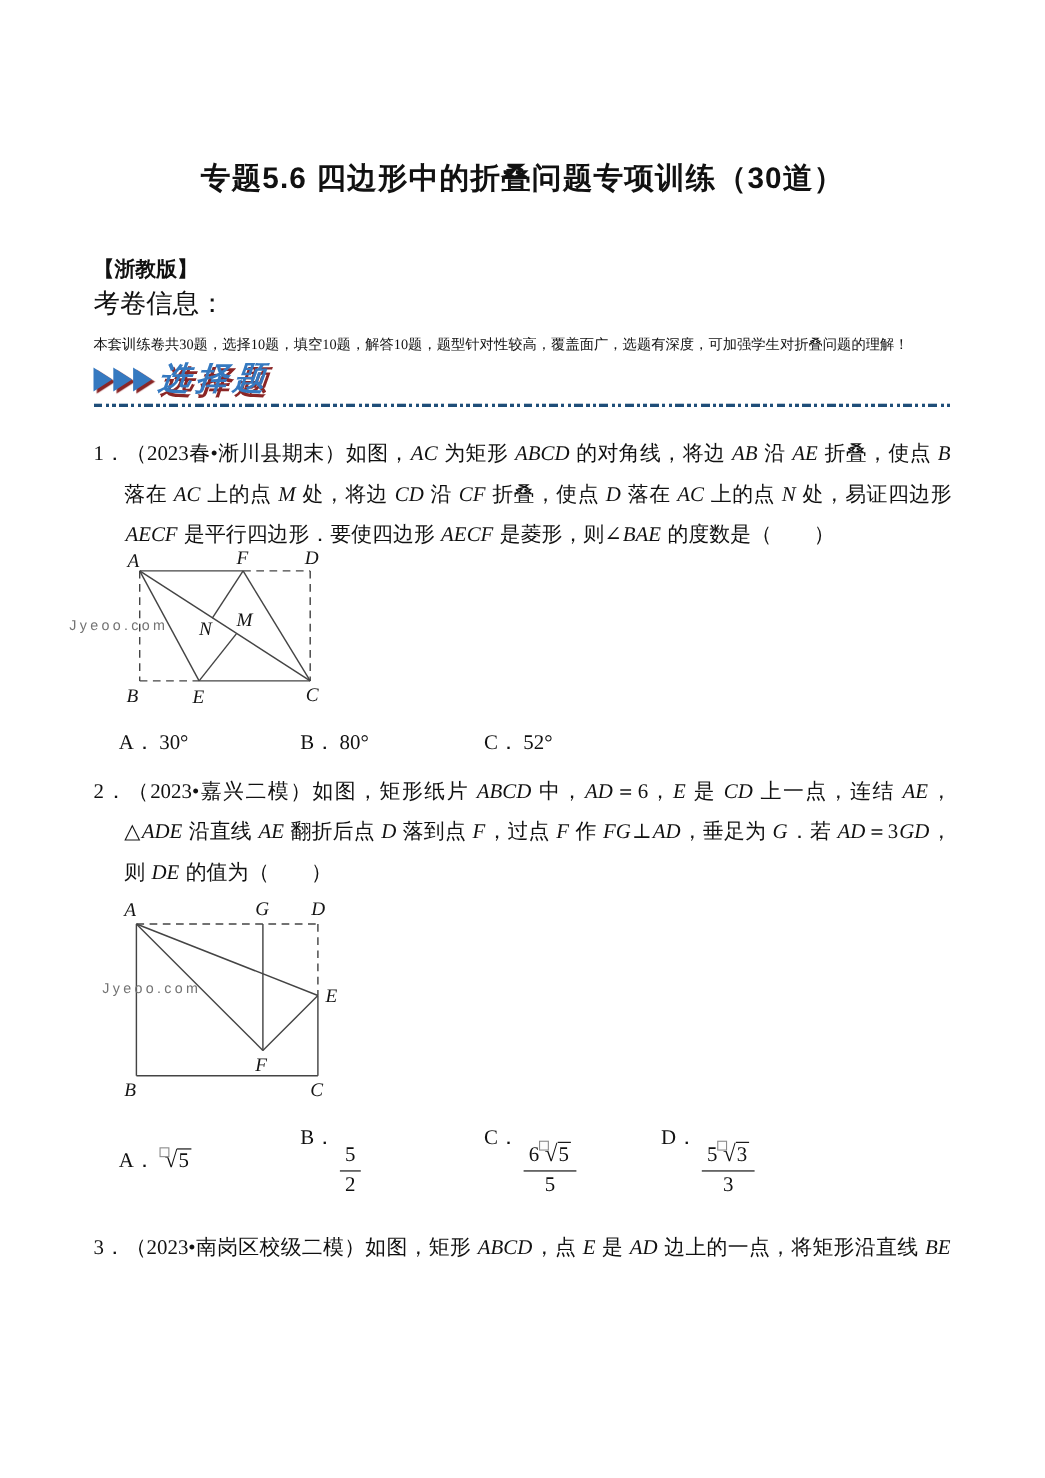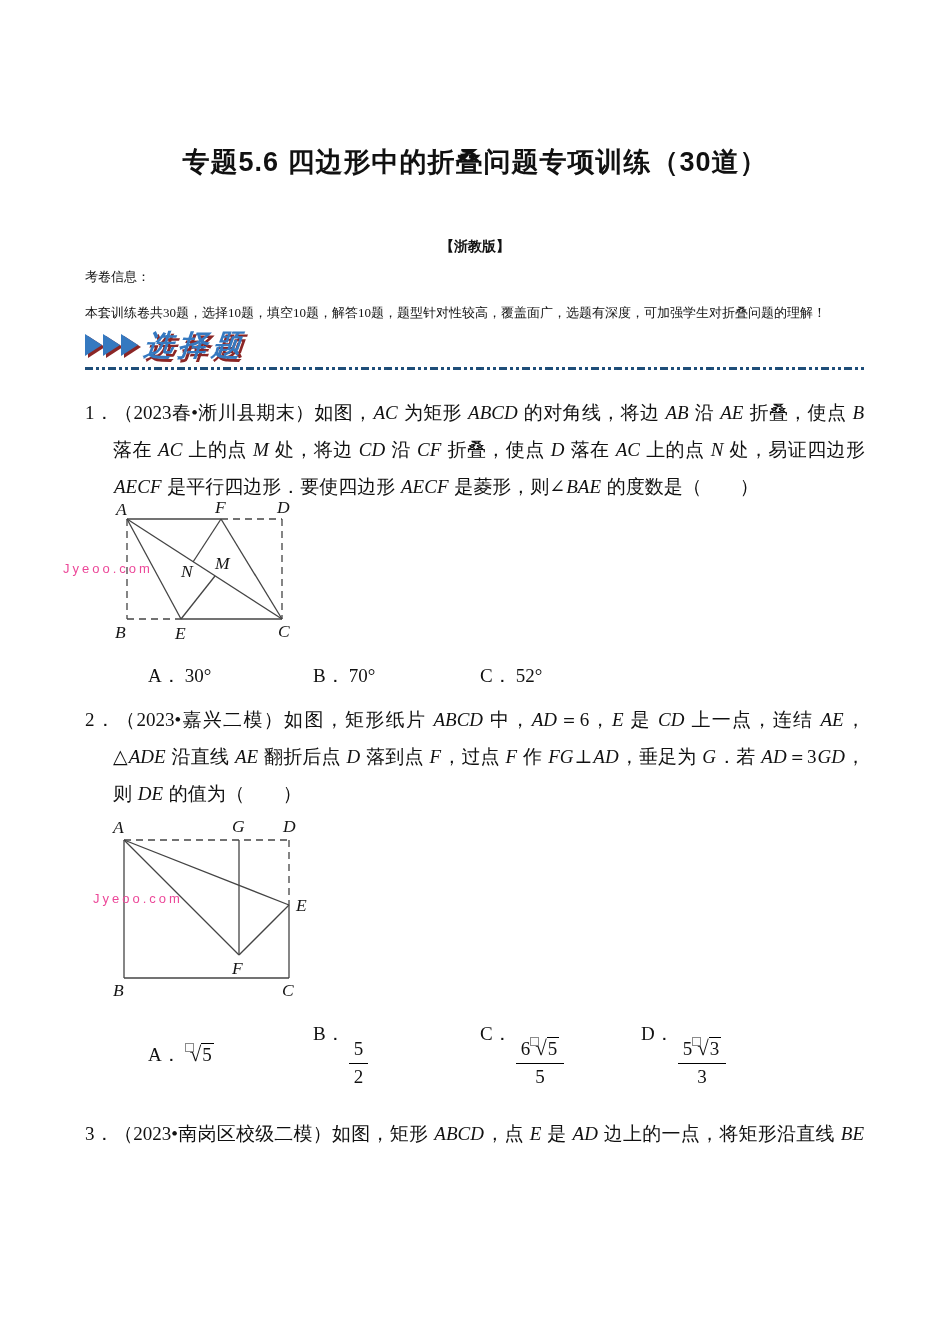--- a/index.html
+++ b/index.html
@@ -17,29 +17,29 @@
     margin:0;
     font-family:"Liberation Sans","DejaVu Sans",sans-serif;
     font-weight:bold;
     font-size:27px;
     line-height:1.45;
     text-align:center;
     letter-spacing:1px;
   }
   .edition{
     margin-top:51px;
-    font-size:14px;
+    font-size:19px;
     font-weight:bold;
-    text-align:center;
+    text-align:left;
     line-height:26px;
     font-family:"Liberation Sans","DejaVu Sans",sans-serif;
   }
   .info-label{
     margin-top:5px;
-    font-size:13px;
+    font-size:24px;
     line-height:26px;
   }
   .info-para{
     margin:3px 0 0 0;
     font-size:13px;
     line-height:40px;
     text-align:justify;
   }
   
   .banner{
@@ -97,37 +97,37 @@
   .figure svg text{
     font-family:"Liberation Serif","DejaVu Serif",serif;
     font-style:italic;
     font-size:17.5px;
     fill:#151515;
   }
   .wm{
     position:absolute;
     font-family:"Liberation Sans","DejaVu Sans",sans-serif;
     font-size:13px;
-    color:#ec4899;
+    color:#737373;
     letter-spacing:3px;
     pointer-events:none;
   }
   .wm1{left:-36px;top:64px;}
   .wm2{left:-4px;top:76px;}
   
   .opts{
     display:grid;
     grid-template-columns:165px 167px 161px auto;
     padding-left:23px;
     font-size:19px;
     align-items:center;
   }
   .opts1{margin-top:4px;line-height:30px;}
   .opts2{margin-top:16px;min-height:52px;}
-  .opt{white-space:nowrap;margin-left:40px;}
+  .opt{white-space:nowrap;}
   .opt-label{margin-right:4px;}
   
   .idx-box{
     display:inline-block;
     width:7px;height:7px;
     border:1px solid #8a8a8a;
     background:#fdfdfd;
     vertical-align:9px;
     margin-right:-4px;
     position:relative;
@@ -194,21 +194,21 @@
       <text x="16" y="141">B</text>
       <text x="76" y="142">E</text>
       <text x="179" y="140">C</text>
       <text x="82" y="80">N</text>
       <text x="116" y="72">M</text>
     </svg>
   </div>
 
   <div class="opts opts1">
     <span class="opt"><span class="opt-label">A．</span><span>30°</span></span>
-    <span class="opt"><span class="opt-label">B．</span><span>70°</span></span>
+    <span class="opt"><span class="opt-label">B．</span><span>80°</span></span>
     <span class="opt"><span class="opt-label">C．</span><span>52°</span></span>
   </div>
 
   <div class="question q2">
     <span class="q-num">2．</span><span class="q-text">（2023•嘉兴二模）如图，矩形纸片 <i class="v">ABCD</i> 中，<i class="v">AD</i>＝6，<i class="v">E</i> 是 <i class="v">CD</i> 上一点，连结 <i class="v">AE</i>，△<i class="v">ADE</i> 沿直线 <i class="v">AE</i> 翻折后点 <i class="v">D</i> 落到点 <i class="v">F</i>，过点 <i class="v">F</i> 作 <i class="v">FG</i>⊥<i class="v">AD</i>，垂足为 <i class="v">G</i>．若 <i class="v">AD</i>＝3<i class="v">GD</i>，则 <i class="v">DE</i> 的值为（　　）</span>
   </div>
 
   <div class="figure fig2">
     <span class="wm wm2">Jyeoo.com</span>
     <svg width="240" height="190" viewBox="0 0 240 190">

